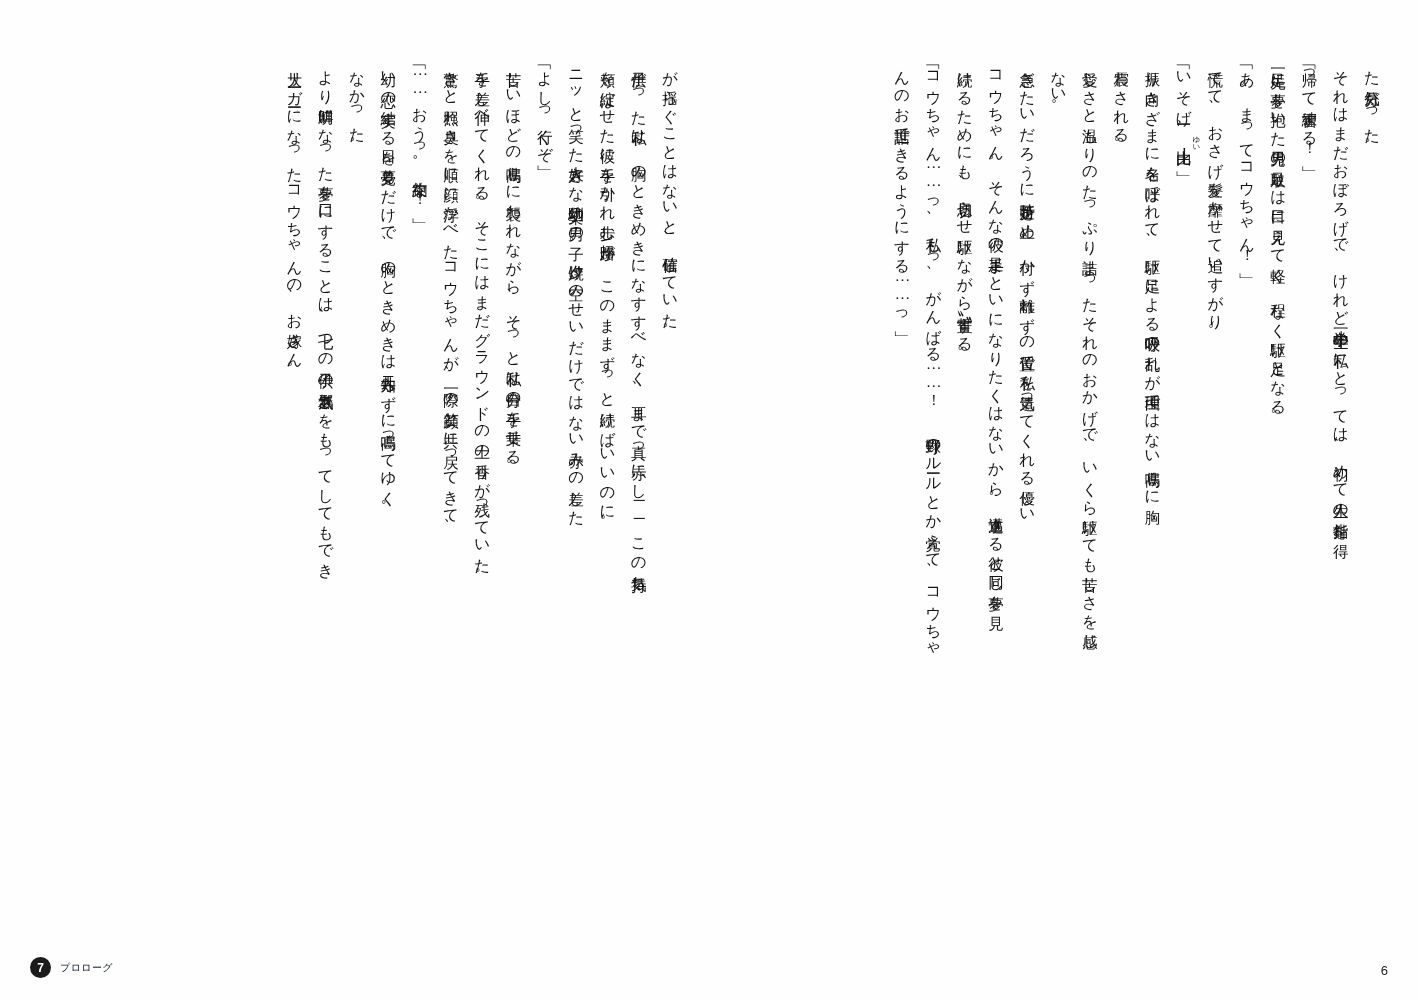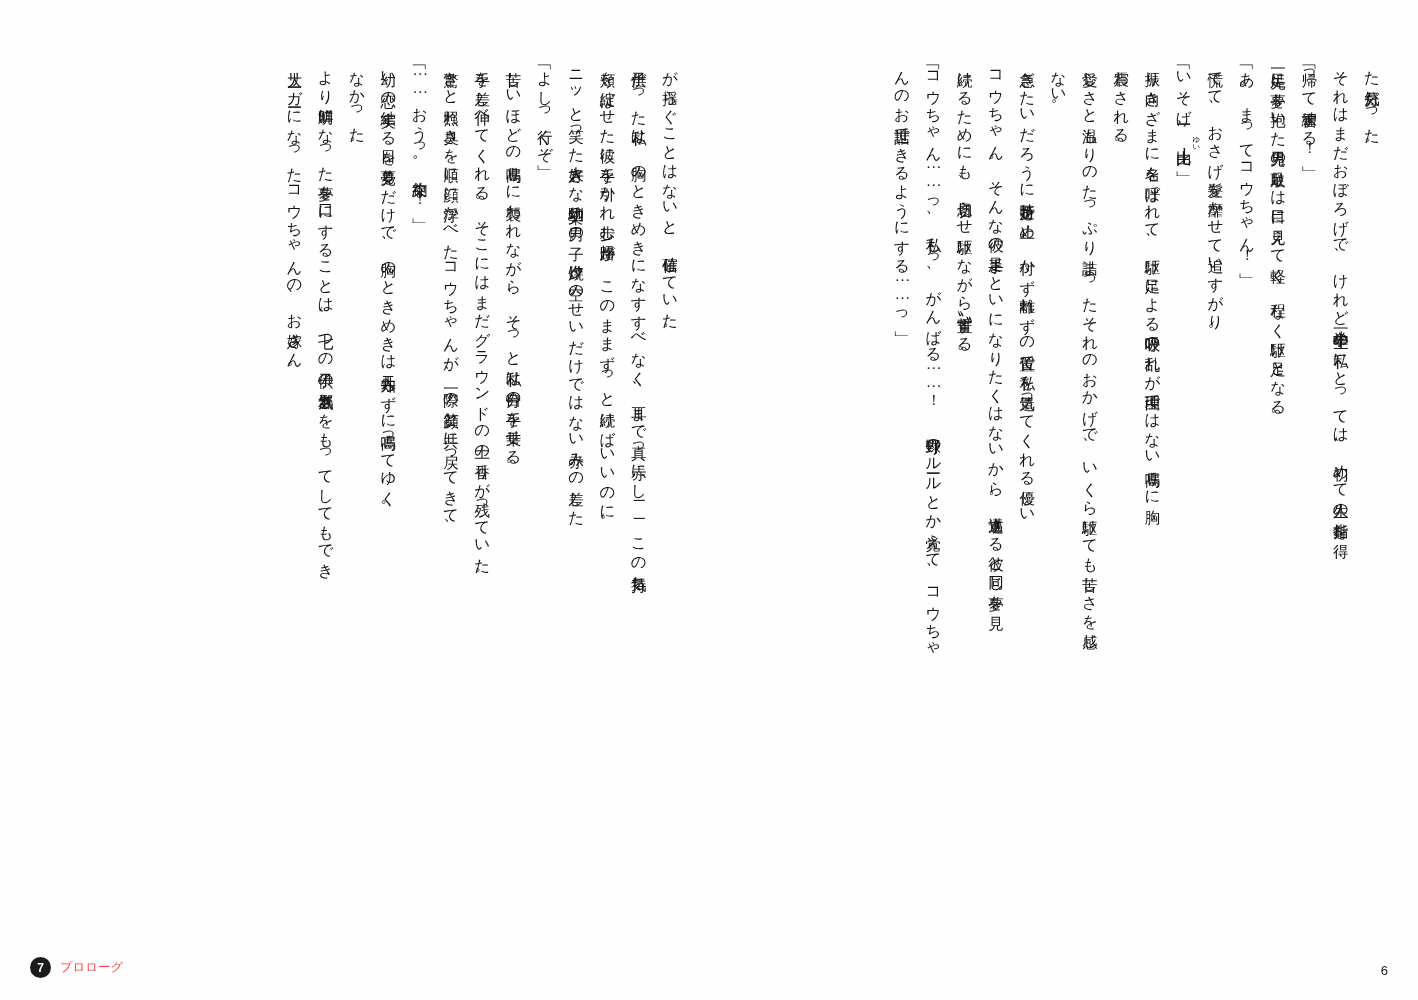--- a/index.html
+++ b/index.html
@@ -89,22 +89,22 @@
     color: #ffffff;
     font-family: "Liberation Sans", sans-serif;
     font-size: 12px;
     display: flex;
     align-items: center;
     justify-content: center;
     font-weight: bold;
   }
   .chapter-label {
     font-family: "Liberation Sans", sans-serif;
-    font-size: 12px;
-    color: #ef4444;
+    font-size: 10px;
+    color: #0f172a;
     letter-spacing: 0.04em;
   }
   .footer-right {
     position: absolute;
     right: 30px;
     bottom: 22px;
     font-family: "Liberation Sans", sans-serif;
     font-size: 13px;
     color: #1b1b1b;
   }

